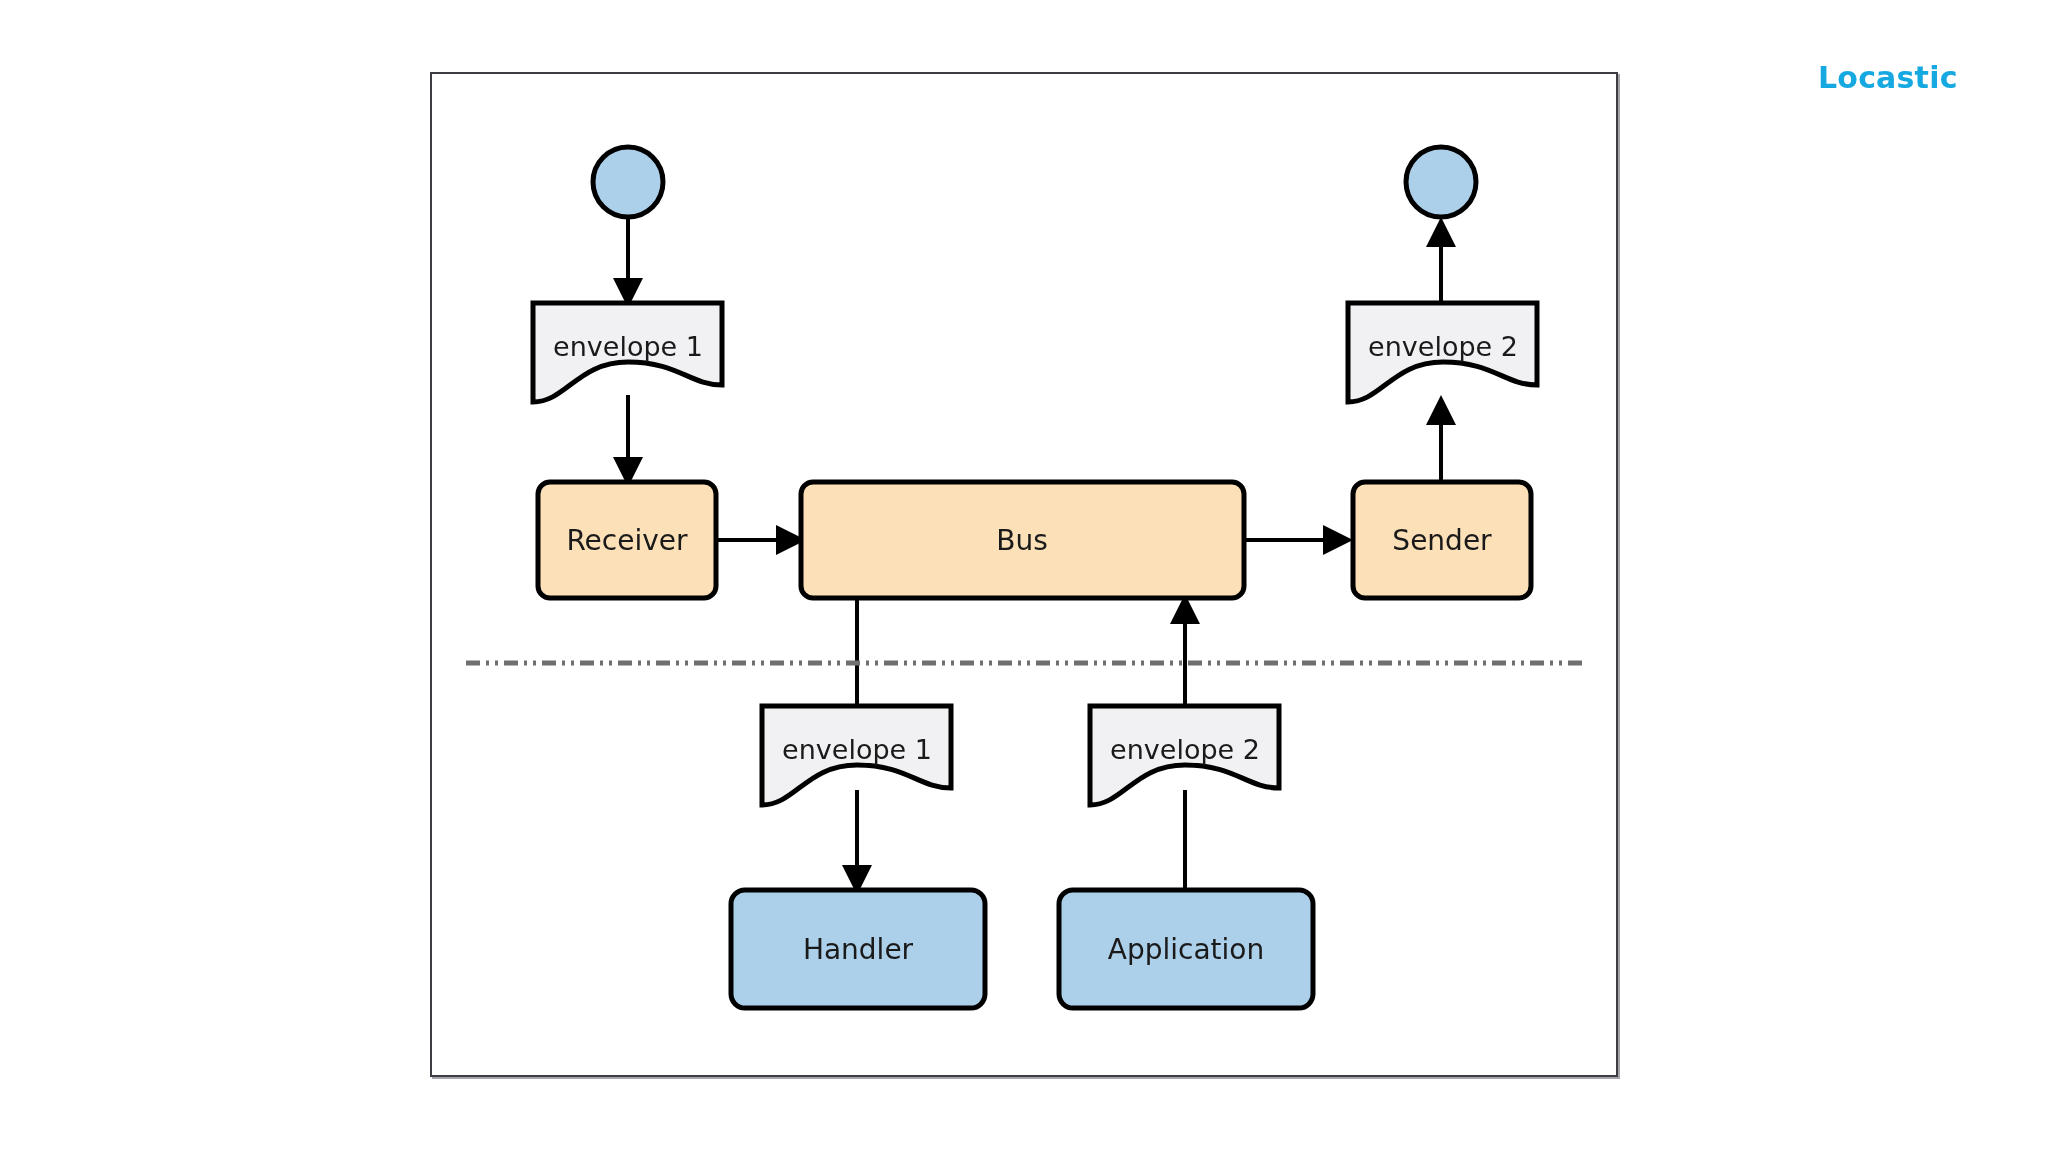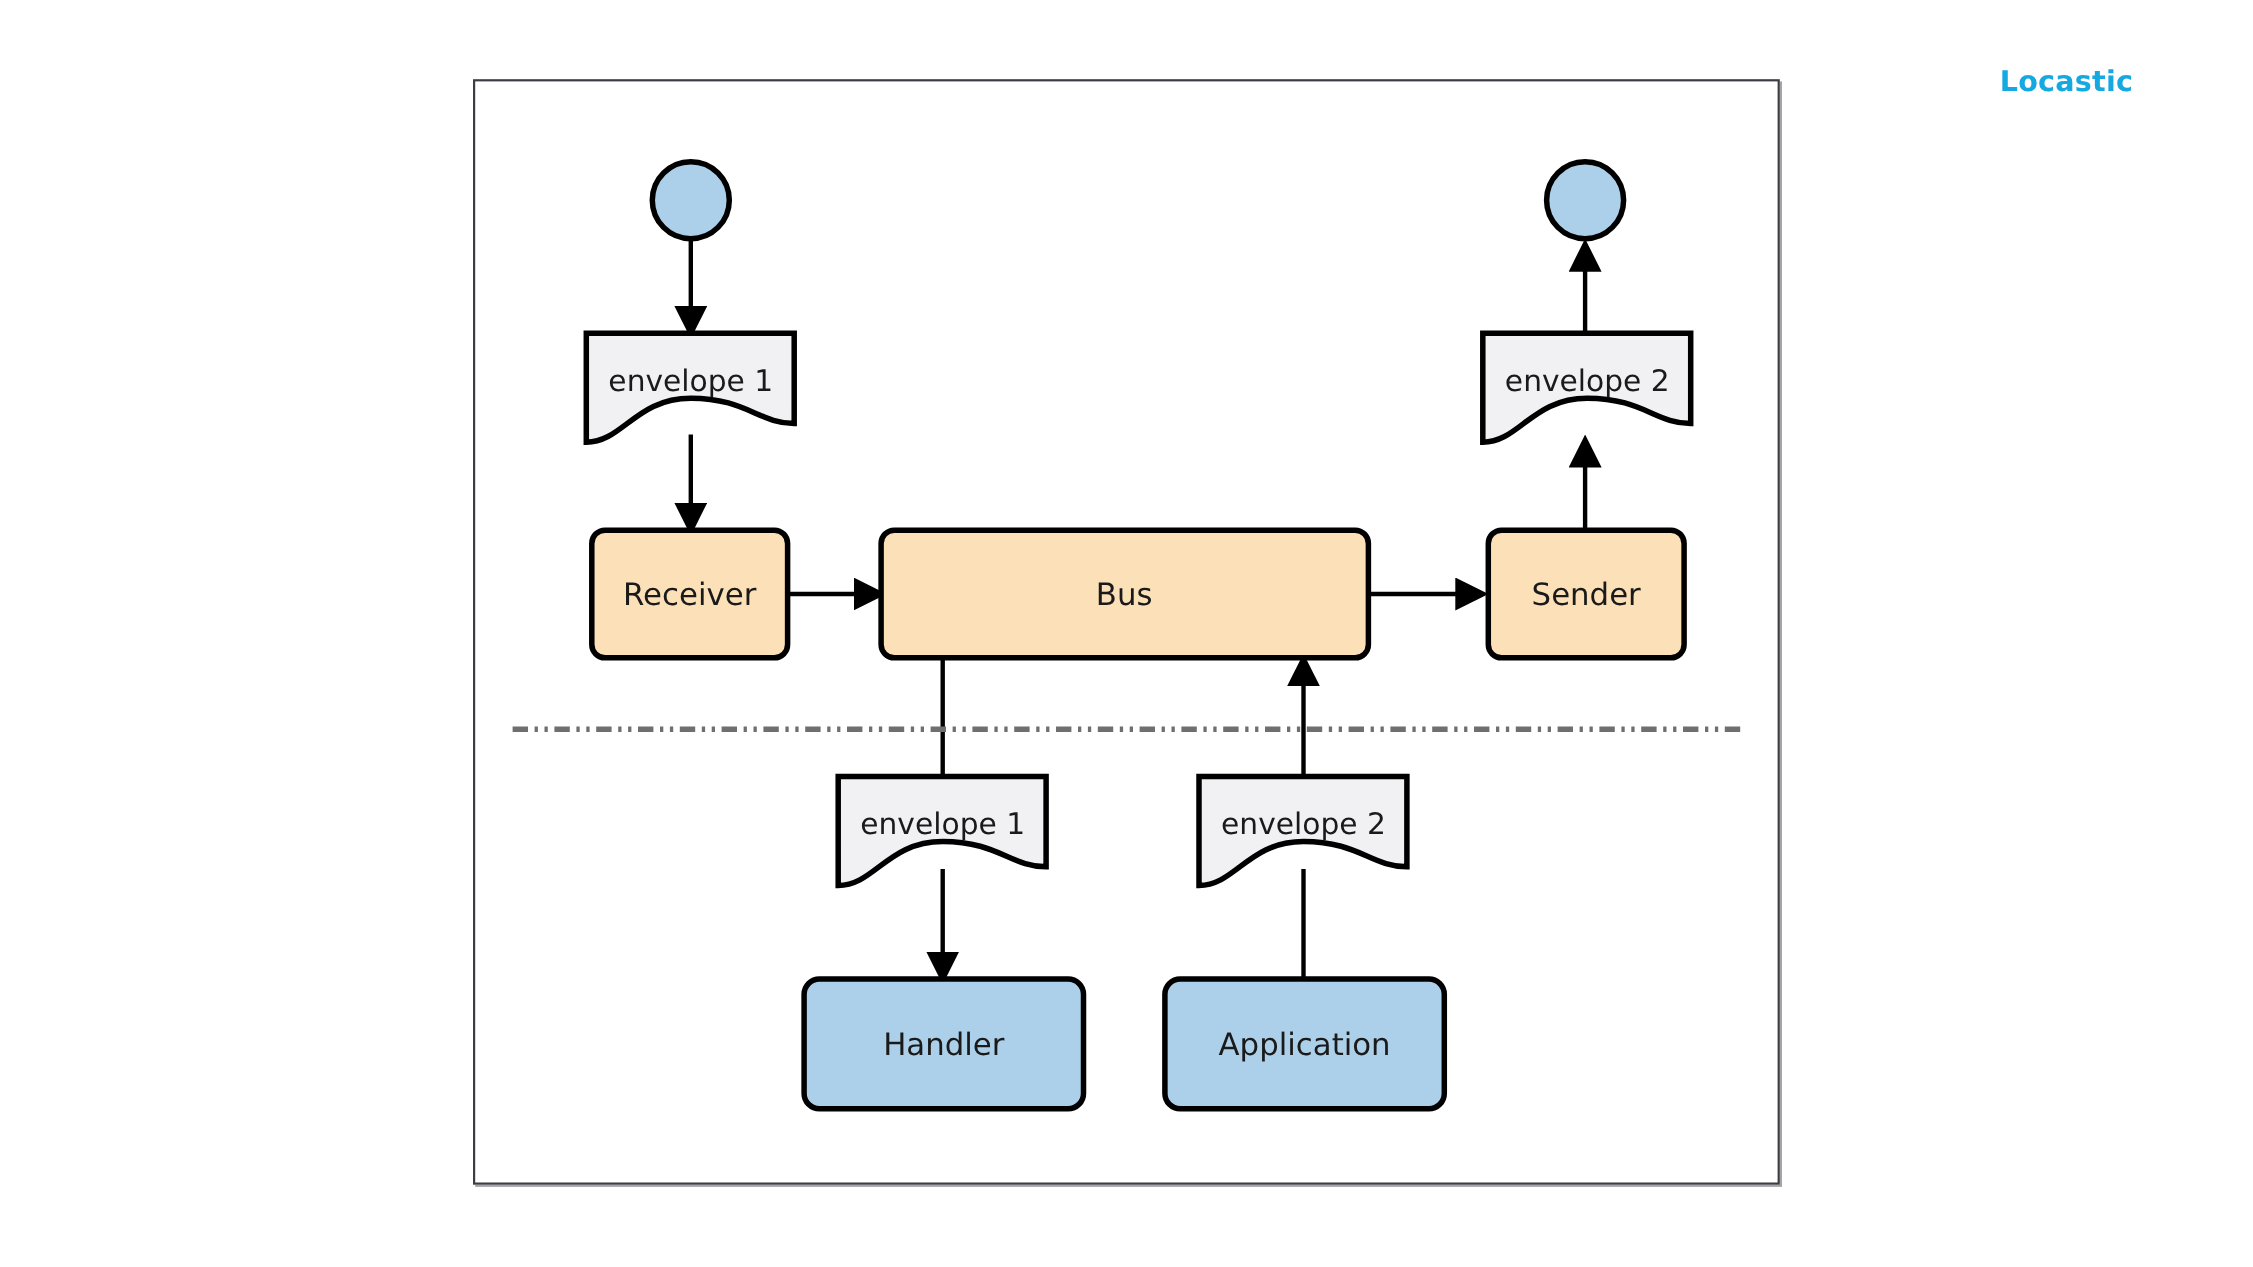--- a/index.html
+++ b/index.html
@@ -22,21 +22,21 @@
     height: 1152px;
     background: #ffffff;
   }
 
   
   #brand {
     position: absolute;
     left: 1818px;
     top: 60px;
     font-family: "DejaVu Sans", sans-serif;
-    font-size: 26px;
+    font-size: 30px;
     font-weight: 700;
     letter-spacing: 0.2px;
     color: #16A8E0;
     white-space: nowrap;
   }
 
   
   #frame {
     position: absolute;
     left: 430px;

